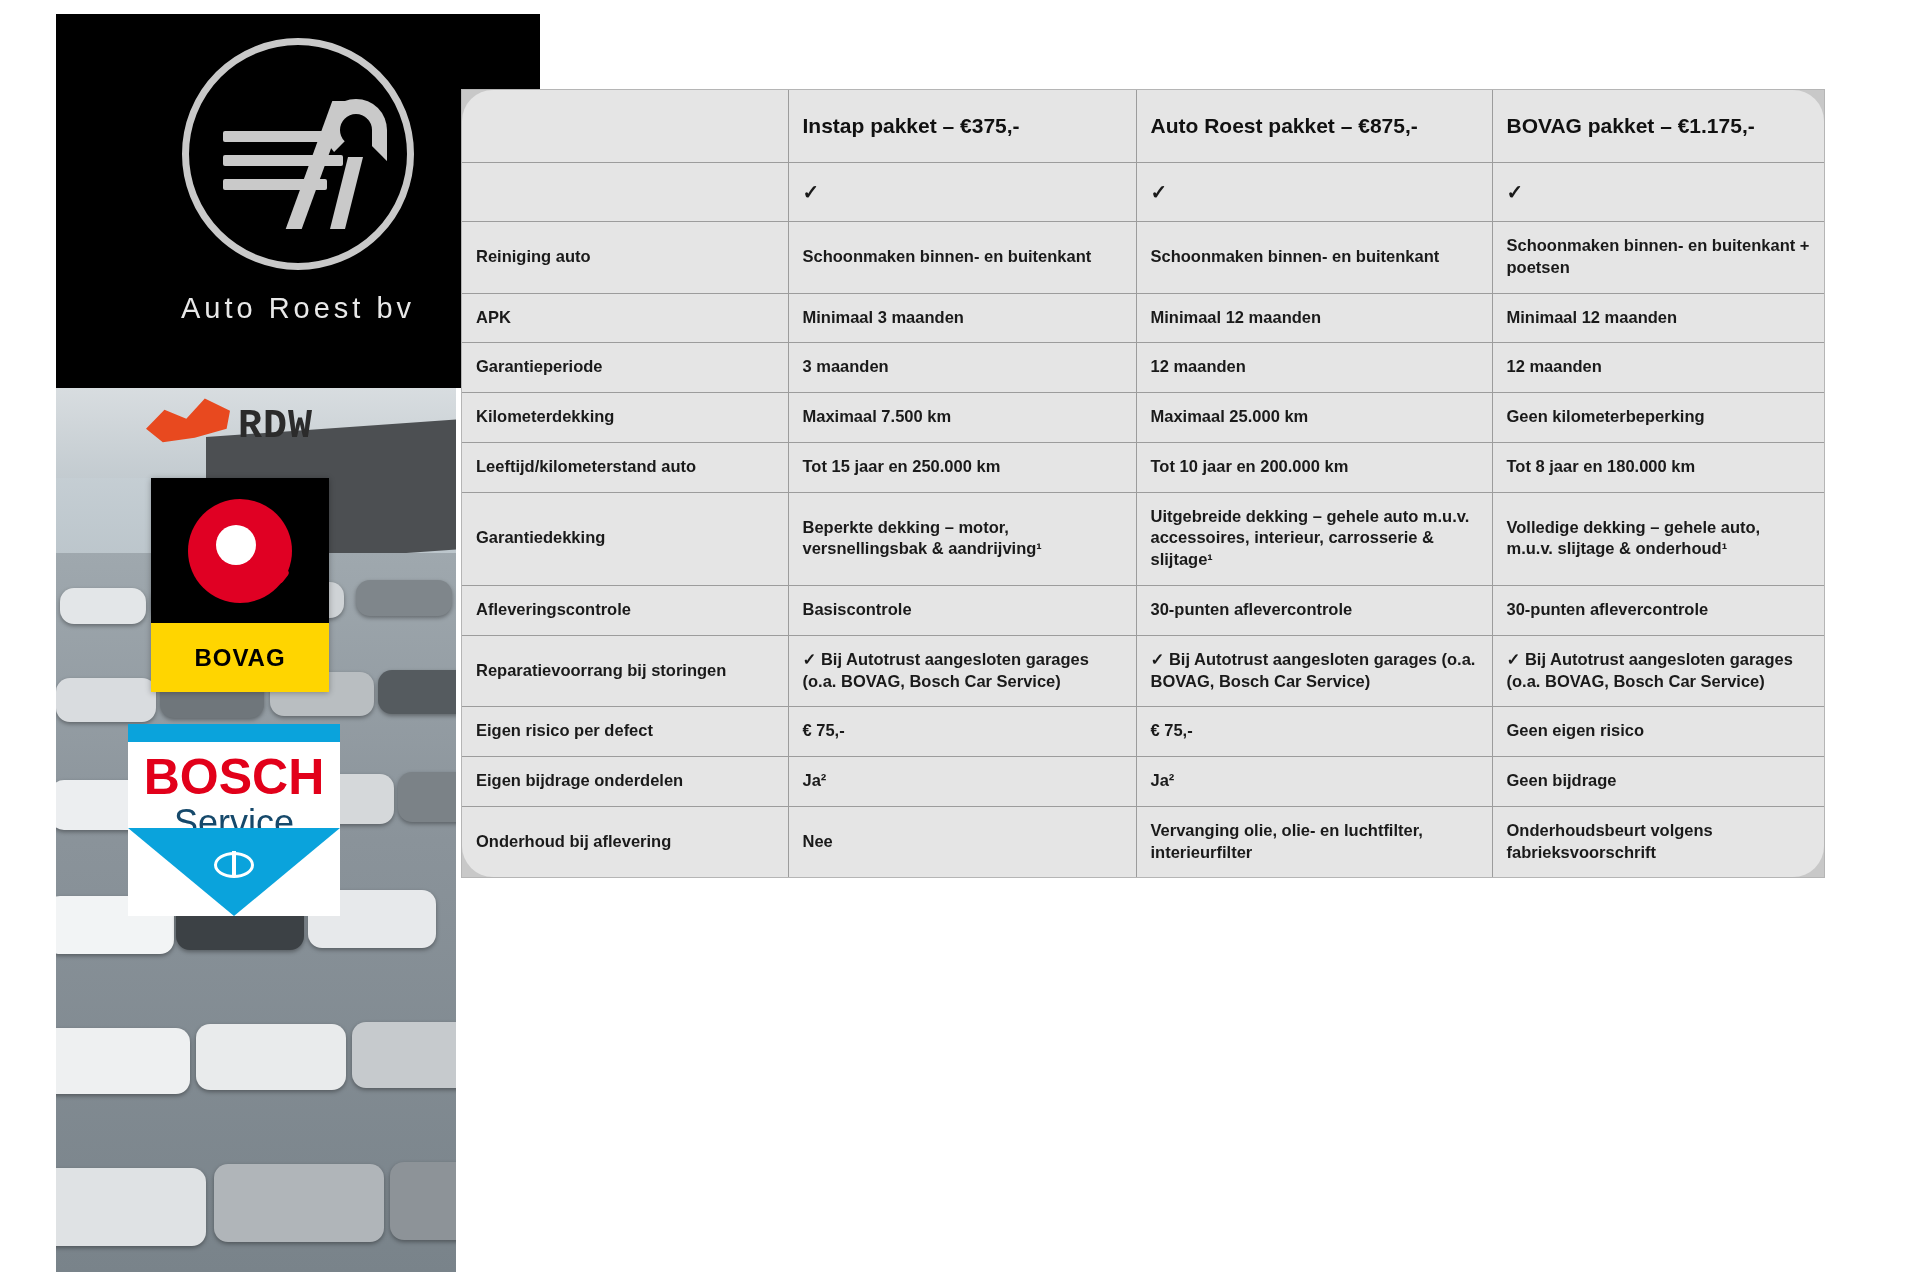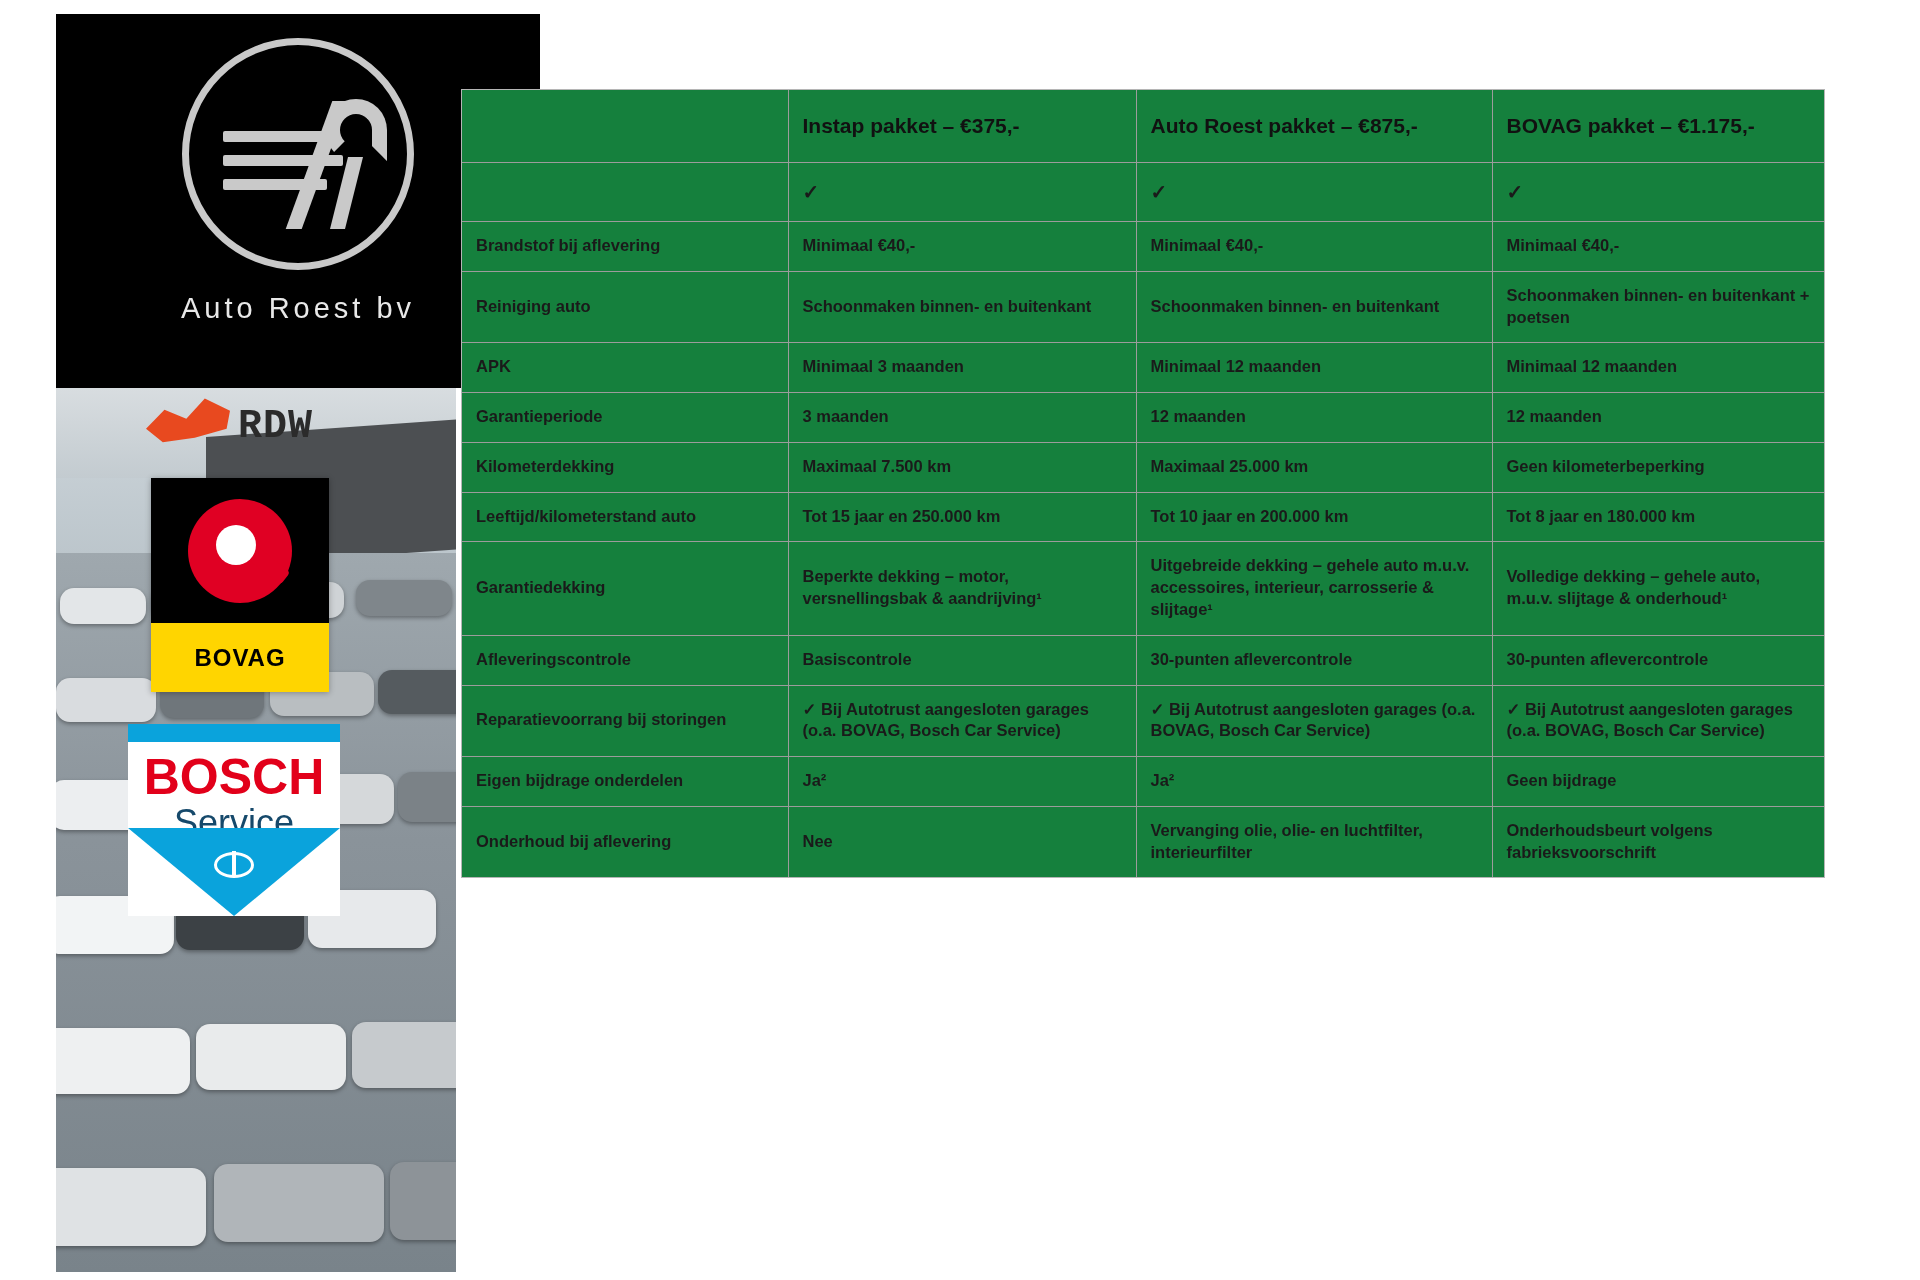--- a/index.html
+++ b/index.html
@@ -258,21 +258,22 @@
     left: 462px;
     top: 90px;
     width: 1362px;
     background: #c8c8c8;
     box-shadow: 0 0 0 1px #b5b5b5;
   }
   table.pkg {
     border-collapse: collapse;
     width: 100%;
     table-layout: fixed;
-    background: #15803d;
+    background: #e5e5e5;
+    border-radius: 31px;
   }
   table.pkg col.c0 { width: 326px; }
   table.pkg col.c1 { width: 348px; }
   table.pkg col.c2 { width: 356px; }
   table.pkg col.c3 { width: 332px; }
   table.pkg td, table.pkg th {
     border-left: 1px solid #9c9c9c;
     border-bottom: 1px solid #9c9c9c;
     padding: 13px 14px 14px 14px;
     vertical-align: middle;
@@ -396,26 +397,20 @@
       </thead>
       <tbody>
         <tr class="check-row">
           <td></td>
           <td>✓</td>
           <td>✓</td>
           <td>✓</td>
         </tr>
 
         <tr>
-          <td class="feat-label">Brandstof bij aflevering</td>
-          <td>Minimaal €40,-</td>
-          <td>Minimaal €40,-</td>
-          <td>Minimaal €40,-</td>
-        </tr>
-        <tr>
           <td class="feat-label">Reiniging auto</td>
           <td>Schoonmaken binnen- en buitenkant</td>
           <td>Schoonmaken binnen- en buitenkant</td>
           <td>Schoonmaken binnen- en buitenkant + poetsen</td>
         </tr>
         <tr>
           <td class="feat-label">APK</td>
           <td>Minimaal 3 maanden</td>
           <td>Minimaal 12 maanden</td>
           <td>Minimaal 12 maanden</td>
@@ -450,20 +445,26 @@
           <td>30-punten aflevercontrole</td>
           <td>30-punten aflevercontrole</td>
         </tr>
         <tr>
           <td class="feat-label">Reparatievoorrang bij storingen</td>
           <td>✓ Bij Autotrust aangesloten garages (o.a. BOVAG, Bosch Car Service)</td>
           <td>✓ Bij Autotrust aangesloten garages (o.a. BOVAG, Bosch Car Service)</td>
           <td>✓ Bij Autotrust aangesloten garages (o.a. BOVAG, Bosch Car Service)</td>
         </tr>
         <tr>
+          <td class="feat-label">Eigen risico per defect</td>
+          <td>€ 75,-</td>
+          <td>€ 75,-</td>
+          <td>Geen eigen risico</td>
+        </tr>
+        <tr>
           <td class="feat-label">Eigen bijdrage onderdelen</td>
           <td>Ja²</td>
           <td>Ja²</td>
           <td>Geen bijdrage</td>
         </tr>
         <tr>
           <td class="feat-label">Onderhoud bij aflevering</td>
           <td>Nee</td>
           <td>Vervanging olie, olie- en luchtfilter, interieurfilter</td>
           <td>Onderhoudsbeurt volgens fabrieksvoorschrift</td>

